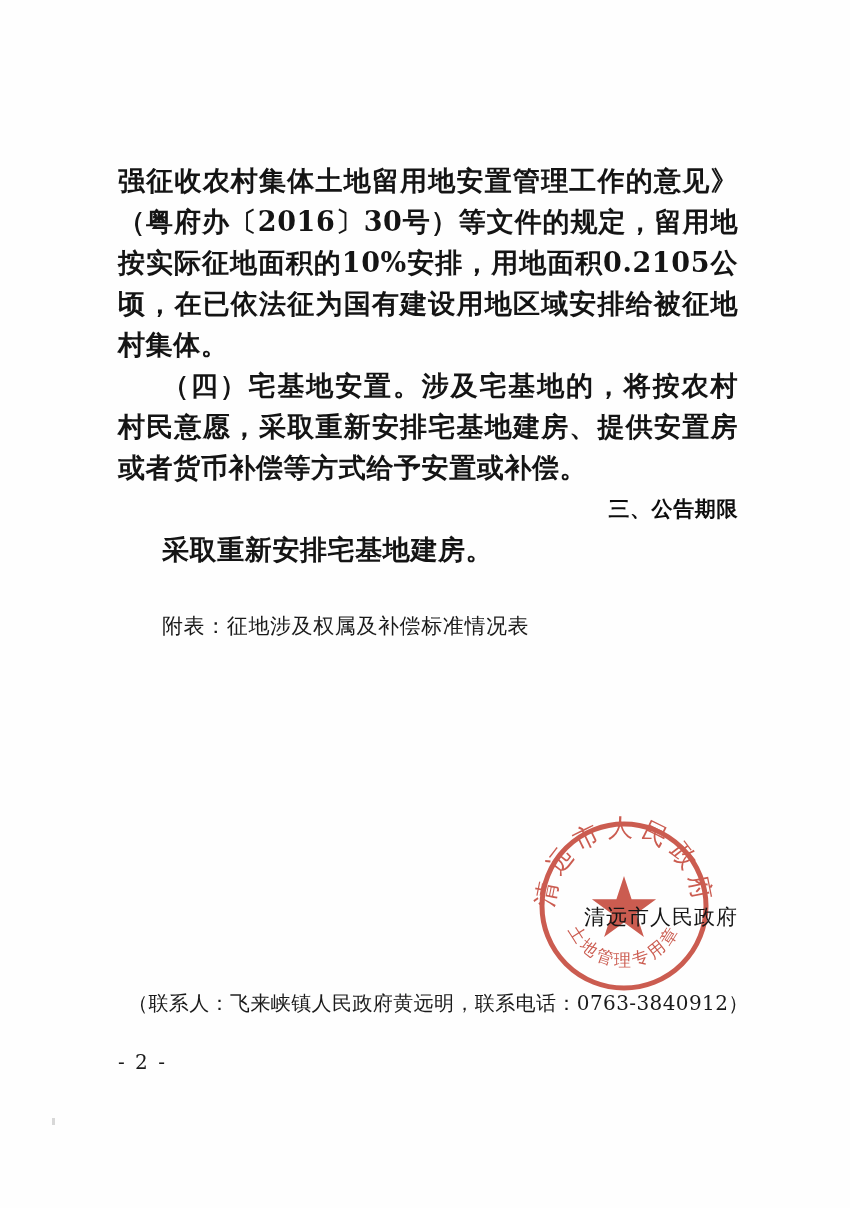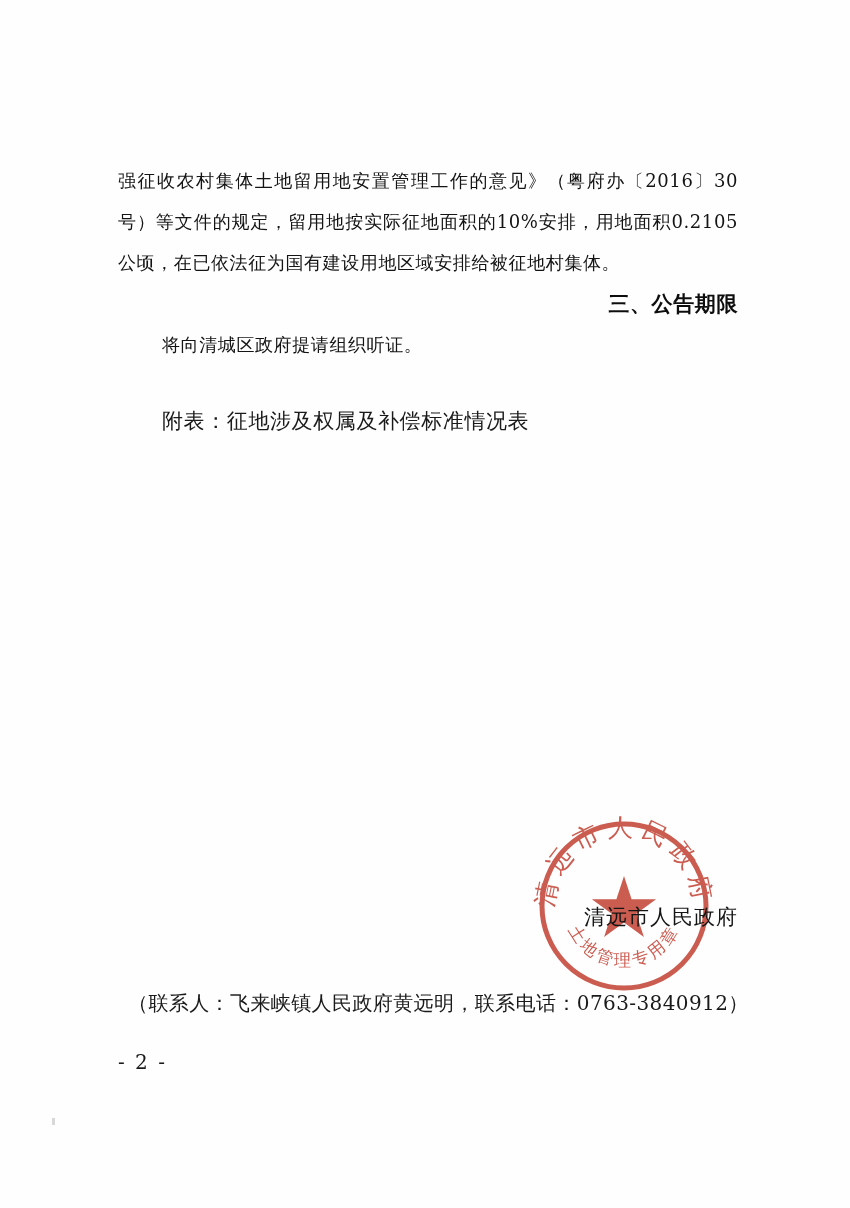--- a/index.html
+++ b/index.html
@@ -22,28 +22,29 @@
     height: 1208px;
     background: #fefefe;
   }
   .content {
     position: absolute;
     left: 118px;
     top: 160px;
     width: 620px;
   }
   .para {
-    font-size: 18px;
+    font-size: 27px;
     line-height: 41px;
     letter-spacing: 0.6px;
     text-align: justify;
     text-justify: inter-ideograph;
     margin: 0 0 0 0;
     font-family: "DejaVu Serif", "Liberation Serif", serif;
     color: #141414;
+    font-weight: bold;
   }
   .indent2 {
     text-indent: 44px;
   }
   .heading {
     font-size: 21px;
     line-height: 41px;
     letter-spacing: 0.6px;
     text-indent: 44px;
     font-weight: bold;
@@ -109,24 +110,25 @@
 </style>
 </head>
 <body>
 
 <div class="page">
 
   <div class="content">
 
     <p class="para">强征收农村集体土地留用地安置管理工作的意见》（粤府办〔2016〕30号）等文件的规定，留用地按实际征地面积的10%安排，用地面积0.2105公顷，在已依法征为国有建设用地区域安排给被征地村集体。</p>
 
+    <p class="para indent2">（四）宅基地安置。涉及宅基地的，将按农村村民意愿，采取重新安排宅基地建房、提供安置房或者货币补偿等方式给予安置或补偿。</p>
 
     <p class="heading">三、公告期限</p>
 
-    <p class="para indent2">将向清城区政府提请组织听证。</p>
+    <p class="para indent2">采取重新安排宅基地建房。</p>
 
 
 
     <div class="spacer-sm"></div>
 
 
     <div class="spacer-md"></div>
 
     <p class="attach">附表：征地涉及权属及补偿标准情况表</p>
 

